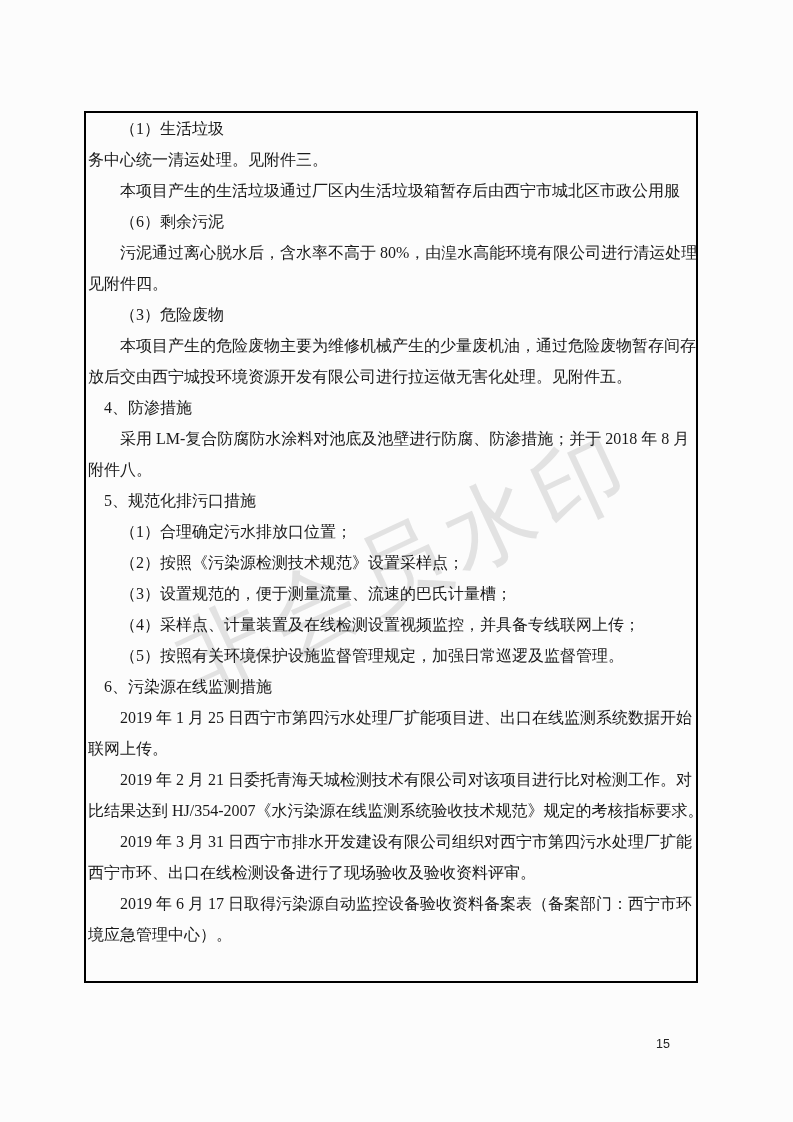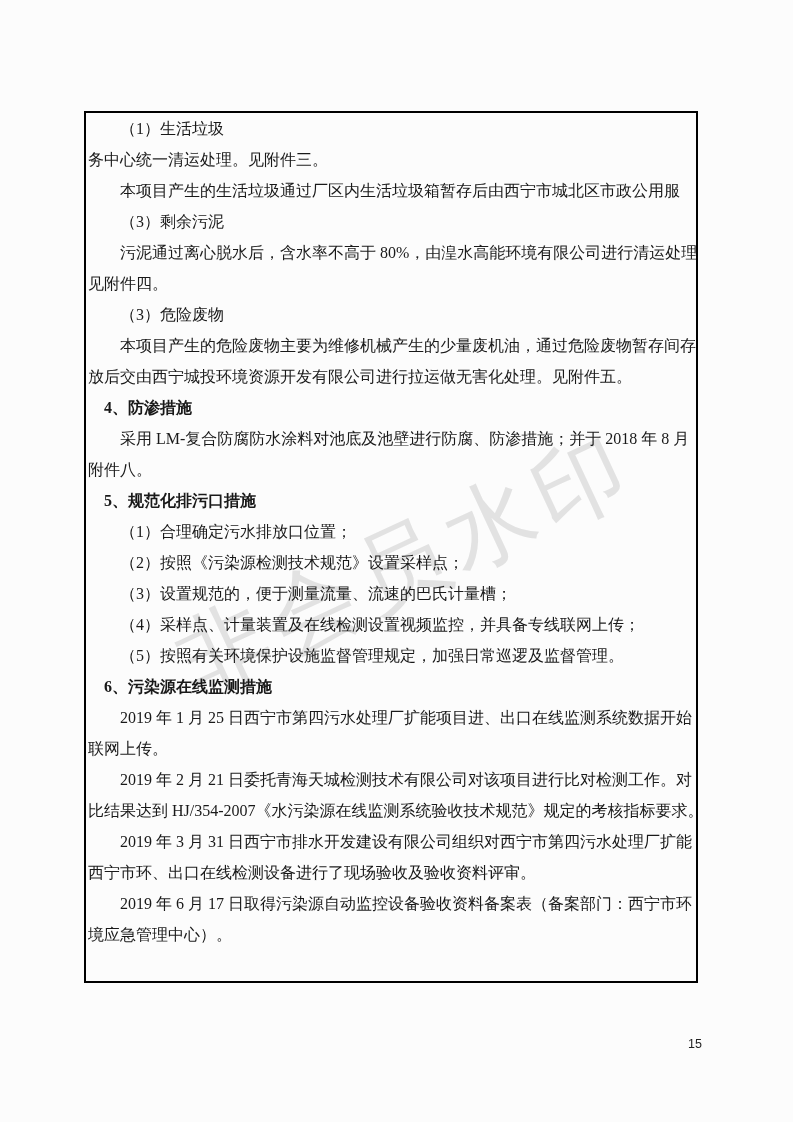--- a/index.html
+++ b/index.html
@@ -47,43 +47,43 @@
   }
   .ln{
     height:31px;
     line-height:31px;
     font-size:16px;
     color:var(--text-color);
     white-space:nowrap;
     overflow:visible;
   }
   .ind{padding-left:32px;}
-  .hd{padding-left:16px;font-weight:700;}
+  .hd{padding-left:16px;font-weight:400;}
   .page-number{
     position:absolute;
-    left:688px;top:1037px;
+    left:656px;top:1037px;
     font-size:12.5px;
     color:#222222;
     font-family:"Liberation Sans","DejaVu Sans",sans-serif;
     z-index:1;
   }
 </style>
 </head>
 <body>
 
 <div class="page">
 
   <div class="watermark">非会员水印</div>
 
   <div class="doc-cell">
     <div class="doc-body">
       <div class="ln ind">（1）生活垃圾</div>
       <div class="ln">务中心统一清运处理。见附件三。</div>
       <div class="ln ind">本项目产生的生活垃圾通过厂区内生活垃圾箱暂存后由西宁市城北区市政公用服</div>
-      <div class="ln ind">（3）剩余污泥</div>
+      <div class="ln ind">（6）剩余污泥</div>
       <div class="ln ind">污泥通过离心脱水后，含水率不高于 80%，由湟水高能环境有限公司进行清运处理。</div>
       <div class="ln">见附件四。</div>
       <div class="ln ind">（3）危险废物</div>
       <div class="ln ind">本项目产生的危险废物主要为维修机械产生的少量废机油，通过危险废物暂存间存</div>
       <div class="ln">放后交由西宁城投环境资源开发有限公司进行拉运做无害化处理。见附件五。</div>
       <div class="ln hd">4、防渗措施</div>
       <div class="ln ind">采用 LM-复合防腐防水涂料对池底及池壁进行防腐、防渗措施；并于 2018 年 8 月</div>
       <div class="ln">附件八。</div>
       <div class="ln hd">5、规范化排污口措施</div>
       <div class="ln ind">（1）合理确定污水排放口位置；</div>

